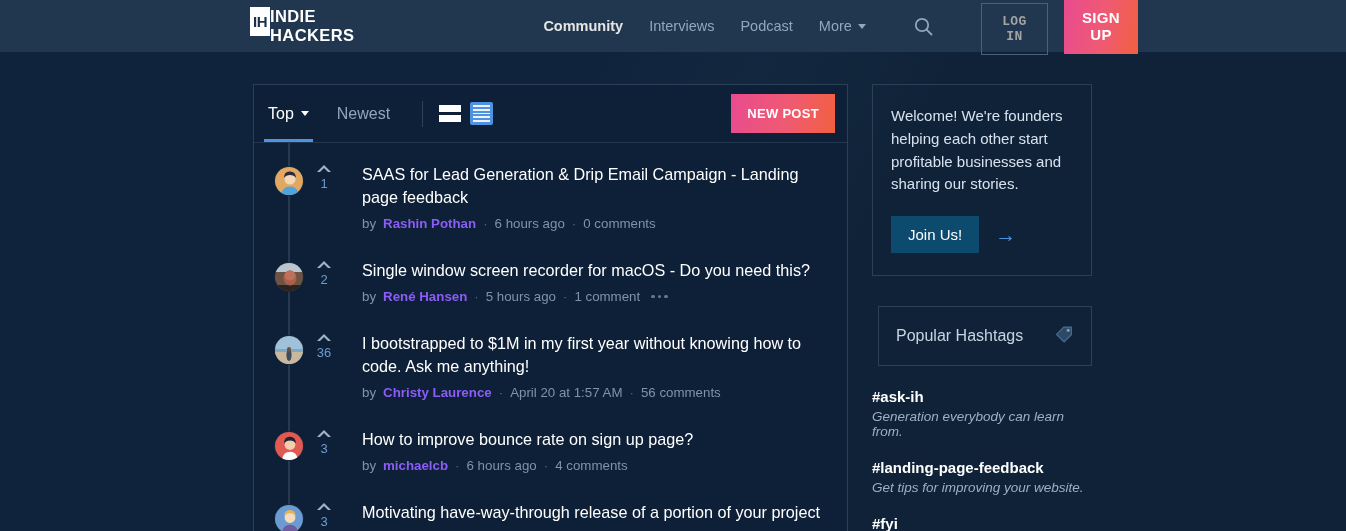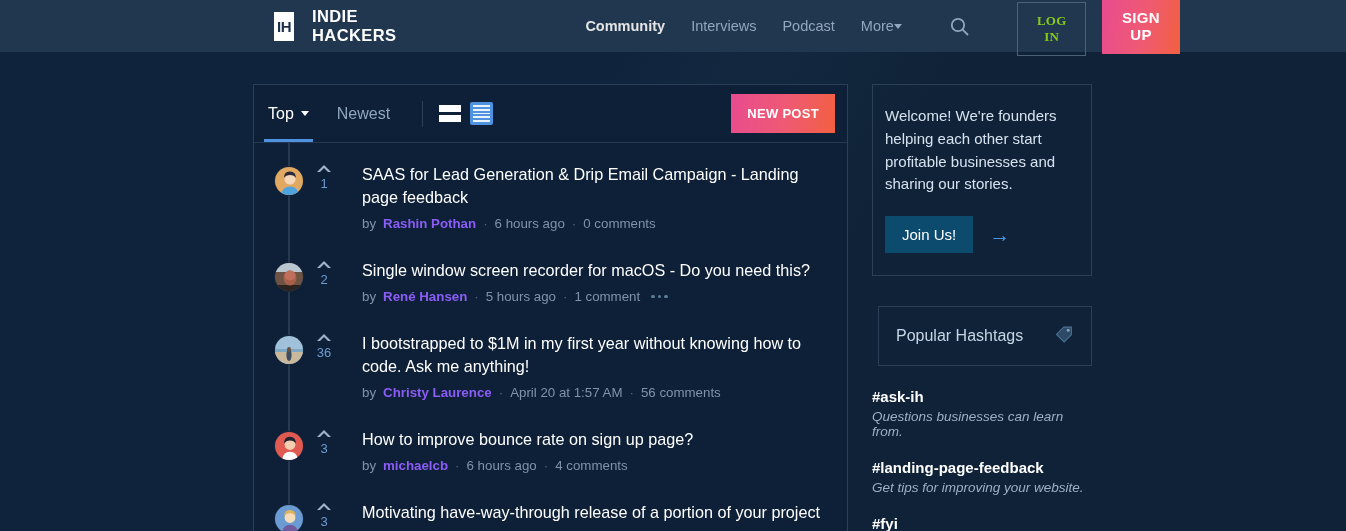--- a/index.html
+++ b/index.html
@@ -32,24 +32,22 @@
     z-index: 5;
     height: 52px;
     background: #21364f;
     display: flex;
     align-items: center;
     padding: 0 250px;
   }
 
   .brand {
     display: flex;
-    align-items: center;
-    gap: 18px;
-    cursor: pointer;
-    margin-left: 24px;
+    gap: 0;
+    cursor: pointer;
   }
   .brand-mark {
     width: 29px;
     height: 29px;
     background: #ffffff;
     color: #1d3049;
     font-size: 15px;
     font-weight: bold;
     letter-spacing: -0.5px;
     display: flex;
@@ -76,20 +74,21 @@
     cursor: pointer;
     white-space: nowrap;
   }
   .nav-link.active {
     color: #e5e5e5;
     font-weight: bold;
   }
   .nav-more {
     display: flex;
     align-items: center;
+    gap: 6px;
   }
   .caret {
     width: 0; height: 0;
     border-left: 4.5px solid transparent;
     border-right: 4.5px solid transparent;
     border-top: 5px solid #91a7bd;
     display: inline-block;
   }
 
   .search-btn {
@@ -101,27 +100,27 @@
 
   .auth {
     display: flex;
     align-items: center;
     gap: 16px;
     margin-left: 22px;
   }
   .btn-login {
     border: 1px solid #4a6179;
     background: transparent;
-    color: #84cc16;
+    color: #a3a3a3;
     font-size: 13px;
     font-weight: bold;
     letter-spacing: 0.3px;
     padding: 10px 18px;
     cursor: pointer;
-    font-family: Liberation Serif, serif;
+    font-family: Liberation Mono, monospace;
     margin-top: 6px;
   }
   .btn-signup {
     border: none;
     background: linear-gradient(100deg, #e94b8f 0%, #ef5a72 55%, #f2603f 100%);
     color: #ffffff;
     font-size: 15px;
     font-weight: bold;
     letter-spacing: 0.3px;
     padding: 11px 18px;
@@ -322,21 +321,21 @@
     display: block;
   }
 
   
   .sidebar {
     width: 220px;
     flex: 0 0 220px;
   }
   .card {
     border: 1px solid #2b3f59;
-    padding: 20px 18px 22px 12px;
+    padding: 20px 18px 22px 18px;
   }
   .welcome-text {
     font-size: 15px;
     line-height: 1.52;
     color: #d7e2ee;
   }
   .join-row {
     display: flex;
     align-items: center;
     gap: 16px;
@@ -607,21 +606,21 @@
         <svg width="20" height="20" viewBox="0 0 20 20">
           <path d="M2.5 10.4 L9.8 3.1 L17.4 3.1 L17.4 10.7 L10.1 18 Z" fill="#2d4965" stroke="#4a6f92" stroke-width="1.1"></path>
           <circle cx="14.2" cy="6.3" r="1.5" fill="#7fa3c2"></circle>
         </svg>
       </span>
     </div>
 
     <div class="hashtags">
       <div class="hashtag-item">
         <div class="hashtag-name">#ask-ih</div>
-        <div class="hashtag-desc">Questions businesses can learn from.</div>
+        <div class="hashtag-desc">Generation everybody can learn from.</div>
       </div>
       <div class="hashtag-item">
         <div class="hashtag-name">#landing-page-feedback</div>
         <div class="hashtag-desc">Get tips for improving your website.</div>
       </div>
       <div class="hashtag-item">
         <div class="hashtag-name">#fyi</div>
 
       </div>
     </div>

